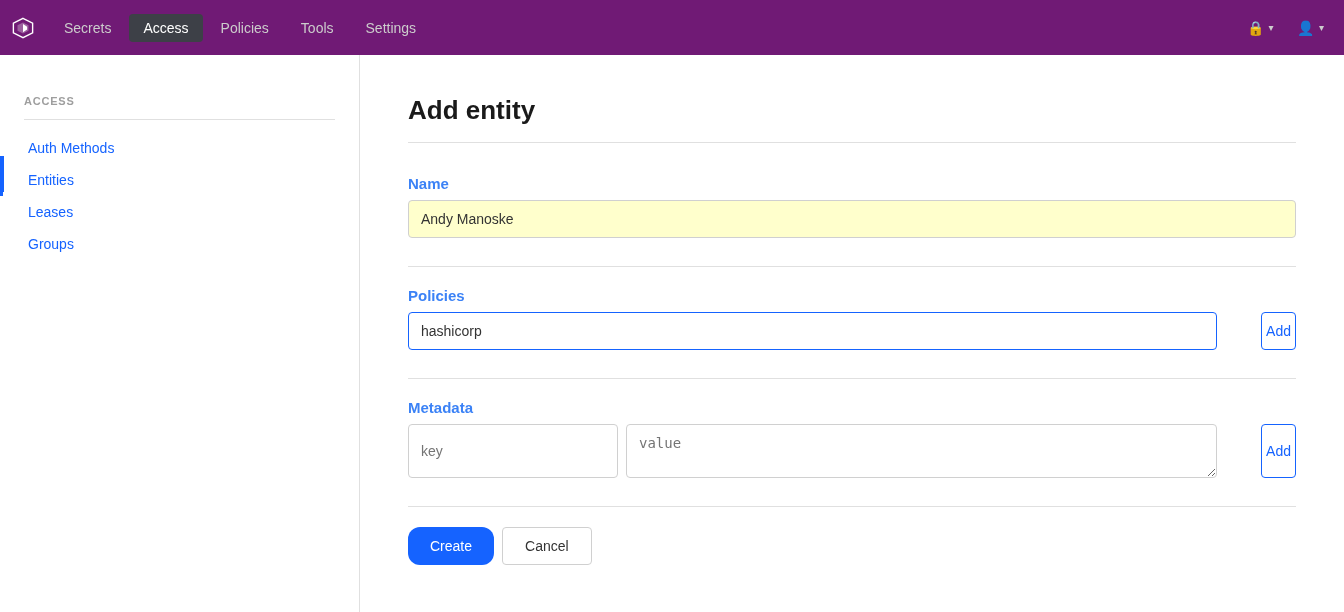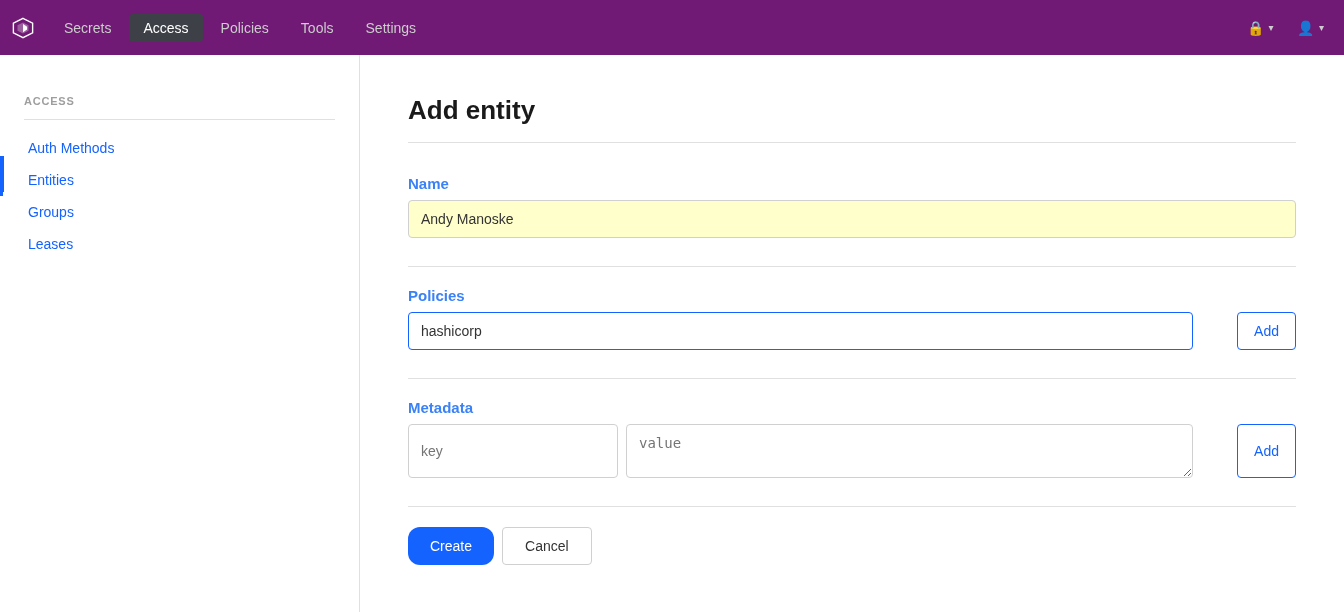--- a/index.html
+++ b/index.html
@@ -205,21 +205,21 @@
       border: 1px solid #d0d0d0;
       border-radius: 4px;
       font-size: 14px;
       color: #999;
       outline: none;
       resize: vertical;
       min-height: 40px;
     }
 
     .add-button {
-      padding: 9px 16px;
+      padding: 9px 4px;
       background: #fff;
       border: 1px solid #1563ff;
       border-radius: 4px;
       color: #1563ff;
       font-size: 14px;
       font-weight: 500;
       cursor: pointer;
       white-space: nowrap;
       margin-left: 36px;
     }
@@ -288,22 +288,22 @@
   </div>
 </nav>
 
 <div class="layout">
 
   <aside class="sidebar">
     <div class="sidebar-section-label">Access</div>
     <hr class="sidebar-divider">
     <a class="sidebar-nav-item">Auth Methods</a>
     <a class="sidebar-nav-item active">Entities</a>
+    <a class="sidebar-nav-item">Leases</a>
     <a class="sidebar-nav-item">Groups</a>
-    <a class="sidebar-nav-item">Leases</a>
   </aside>
 
   <div class="active-bar-container">
     <div class="active-bar"></div>
   </div>
 
   <main class="main">
 
     <h1 class="page-title">Add entity</h1>
 

